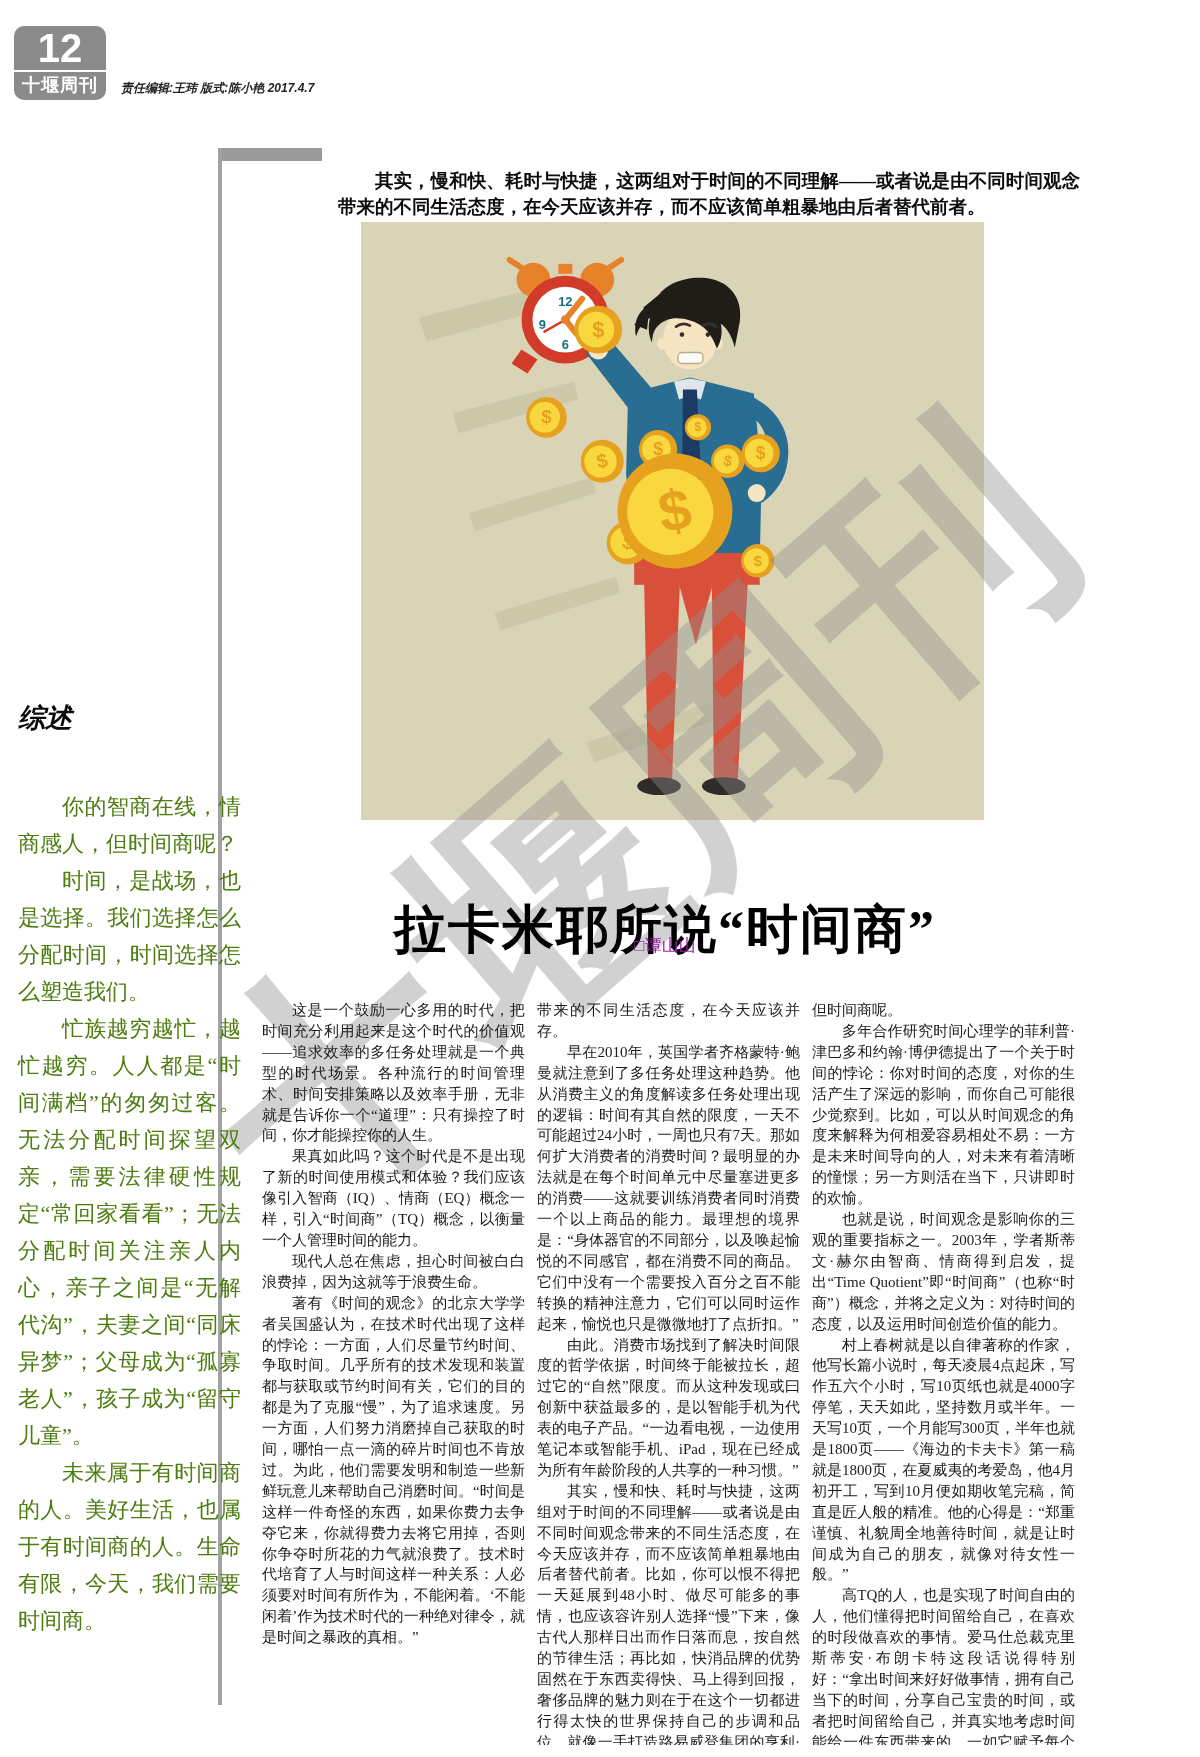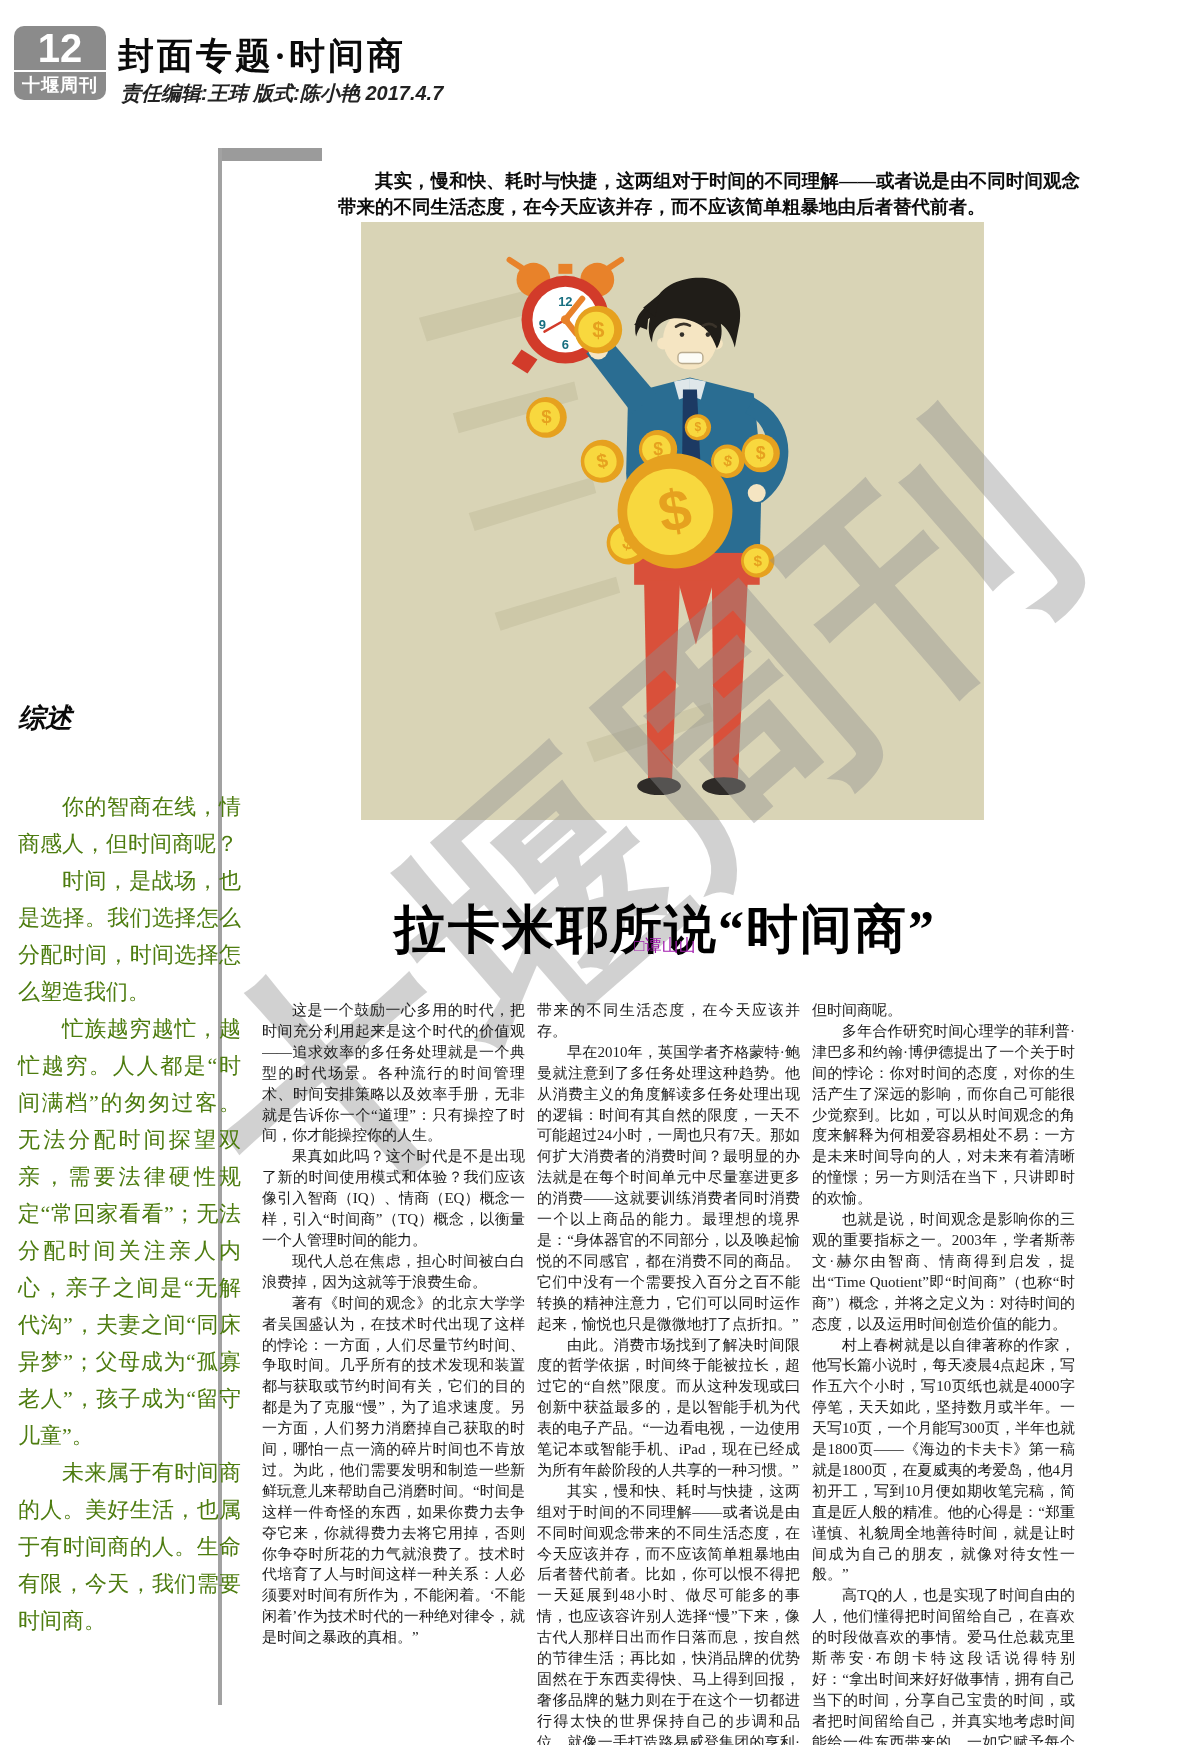--- a/index.html
+++ b/index.html
@@ -7,21 +7,21 @@
         font-family:"Liberation Serif",serif;color:#111;margin:0 auto;}
   
   .badge{position:absolute;left:14px;top:26px;width:92px;height:74px;background:#8b8b8b;
          border-radius:10px;color:#fff;text-align:center;overflow:hidden;}
   .badge-num{font:bold 40px/44px "Liberation Sans",sans-serif;}
   .badge-sep{height:2px;background:#fff;}
   .badge-name{font-weight:bold;font-size:18px;line-height:27px;letter-spacing:1px;}
   .section-title{position:absolute;left:118px;top:32px;font-size:36px;font-weight:900;
                  letter-spacing:3px;color:#0a0a0a;}
   .editor-line{position:absolute;left:121px;top:80px;font-style:italic;font-weight:bold;
-               font-size:20px;font-family:"Liberation Sans",sans-serif;color:#222;}
+               font-size:12px;font-family:"Liberation Sans",sans-serif;color:#222;}
   
   .corner-h{position:absolute;left:218px;top:148px;width:104px;height:13px;background:#9b9b9b;}
   .corner-v{position:absolute;left:218px;top:148px;width:4px;height:1557px;background:#a2a2a2;}
   
   .intro{position:absolute;left:338px;top:149px;width:742px;font-size:18.5px;line-height:26px;
          font-weight:bold;text-indent:2em;text-align:justify;color:#0c0c0c;z-index:4;}
   
   .illo{position:absolute;left:360px;top:222px;width:625px;height:598px;z-index:1;}
   
   .watermark{position:absolute;left:110px;top:648px;width:1060px;text-align:center;
@@ -47,21 +47,20 @@
 </head>
 <body>
 
 <div class="page">
 
   <div class="badge">
     <div class="badge-num">12</div>
     <div class="badge-sep"></div>
     <div class="badge-name">十堰周刊</div>
   </div>
-  <div class="section-title">封面专题·时间商</div>
   <div class="editor-line">责任编辑:王玮  版式:陈小艳  2017.4.7</div>
 
   <div class="corner-h"></div>
   <div class="corner-v"></div>
 
   <p class="intro">其实，慢和快、耗时与快捷，这两组对于时间的不同理解——或者说是由不同时间观念带来的不同生活态度，在今天应该并存，而不应该简单粗暴地由后者替代前者。</p>
 
   <svg class="illo" viewBox="0 0 625 600" aria-hidden="true">
     <rect width="625" height="600" fill="#d9d4b6"></rect>
 

